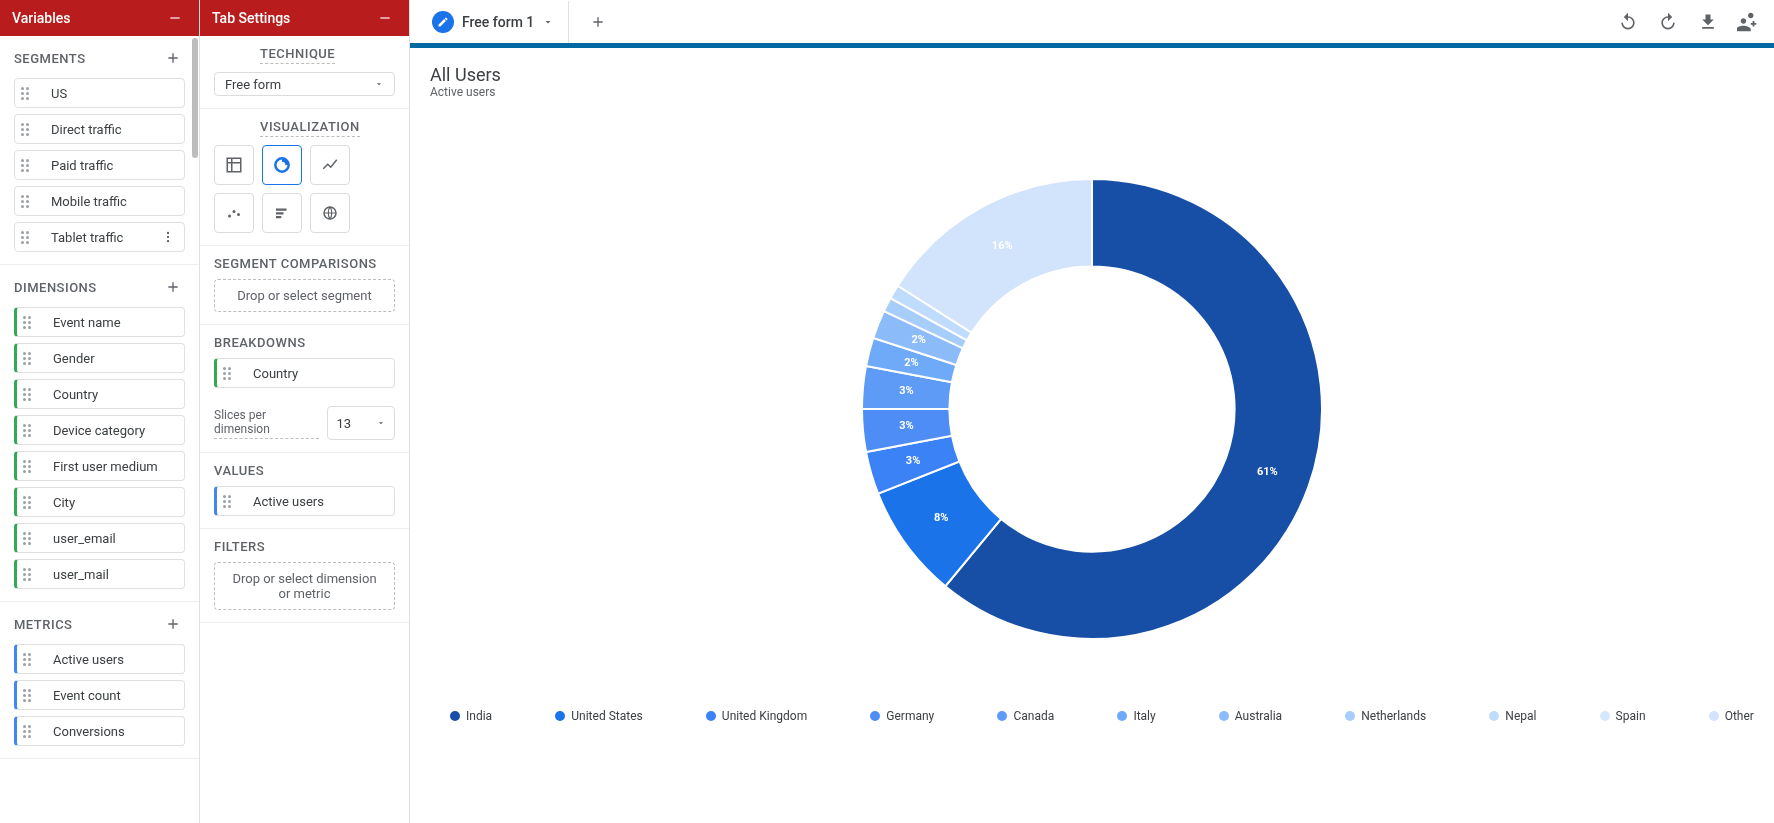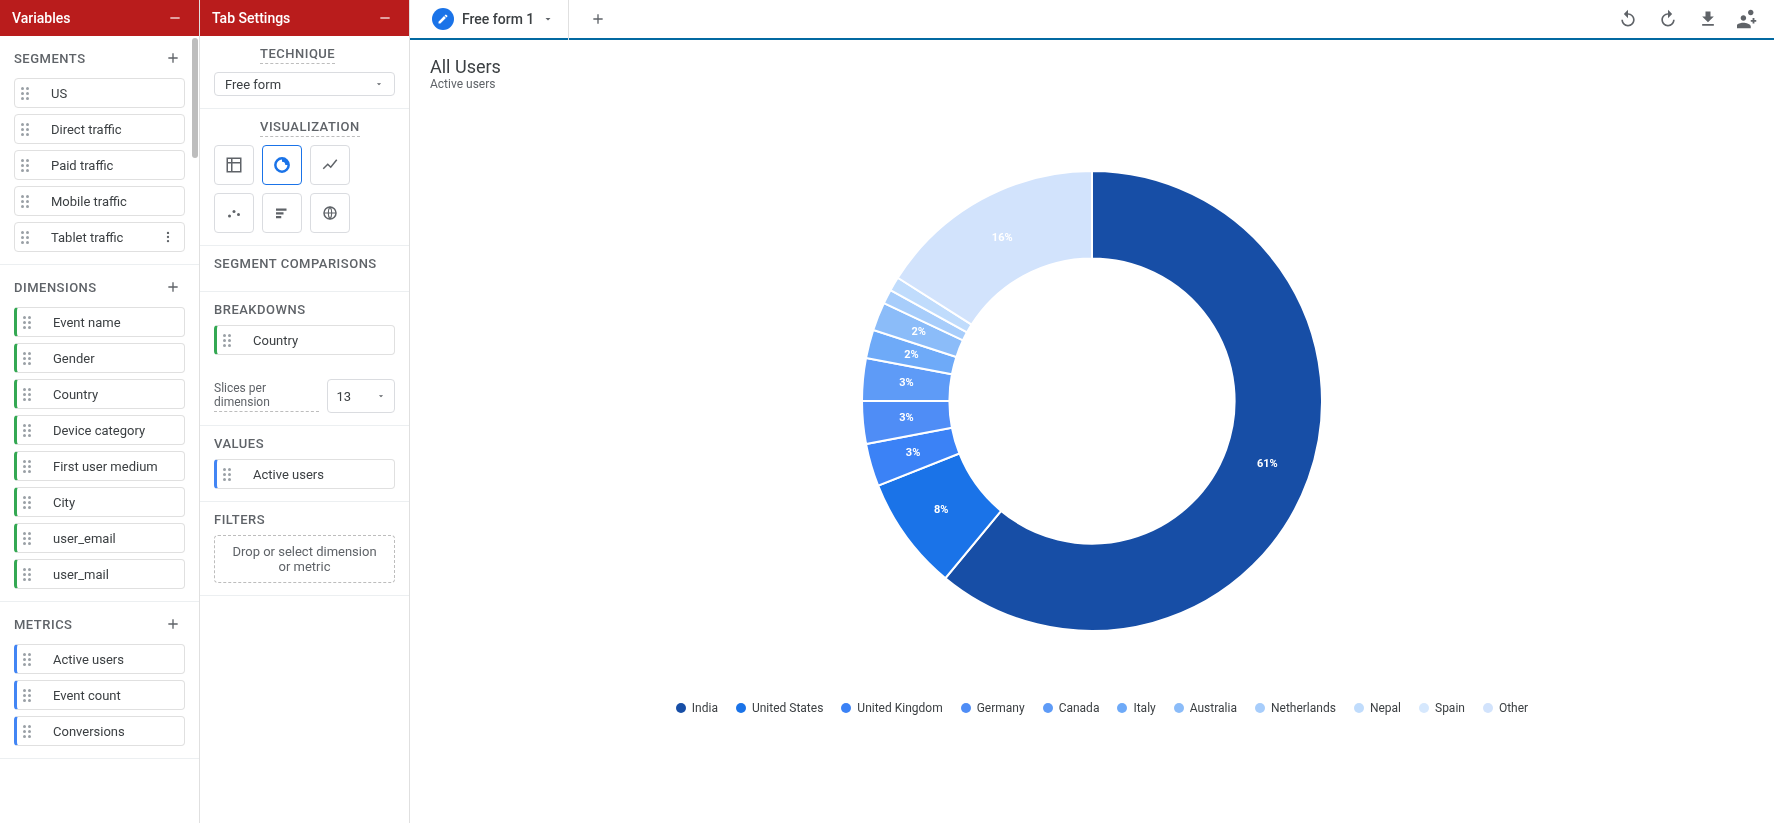--- a/index.html
+++ b/index.html
@@ -128,42 +128,42 @@
   .drop-zone {
     border: 1px dashed #bdbdbd;
     border-radius: 4px;
     padding: 8px 10px;
     text-align: center;
     color: #5f6368;
     font-size: 13px;
   }
   .row-inline {
     display: flex; align-items: center; justify-content: space-between;
-    gap: 8px; margin-top: 24px;
+    gap: 8px; margin-top: 18px;
   }
   .row-inline .label-small {
     font-size: 12px; color: #5f6368;
     border-bottom: 1px dashed #bdbdbd; padding-bottom: 2px;
   }
   .small-select {
     width: 70px; height: 34px;
     border: 1px solid #dadce0; border-radius: 4px;
     display: flex; align-items: center; justify-content: space-between;
     padding: 0 8px; font-size: 13px;
   }
   
   .canvas {
     flex: 1;
     display: flex;
     flex-direction: column;
     overflow: hidden;
   }
   .canvas-toolbar {
-    height: 40px;
-    border-bottom: 2px solid #0369a1;
+    height: 48px;
+    border-bottom: 5px solid #0369a1;
     display: flex;
     align-items: center;
     padding: 0 14px;
     gap: 8px;
   }
   .tab {
     display: flex; align-items: center; gap: 8px;
     height: 42px; padding: 0 14px 0 8px;
     border-right: 1px solid #e0e0e0;
   }
@@ -180,21 +180,21 @@
   .chart-area {
     flex: 1; padding: 16px 20px; overflow: auto;
   }
   .chart-title { font-size: 18px; color: #3c4043; margin-bottom: 0; }
   .chart-sub { font-size: 12px; color: #5f6368; }
   .donut-wrap {
     display: flex; justify-content: center; margin-top: 30px;
   }
   .legend {
     display: flex; flex-wrap: wrap; gap: 18px;
-    justify-content: center; margin-top: 20px;
+    justify-content: space-between; margin-top: 20px;
     font-size: 12px; color: #3c4043;
     padding-left: 20px;
   }
   .legend-item { display: flex; align-items: center; gap: 6px; }
   .swatch { width: 10px; height: 10px; border-radius: 50%; display: inline-block; }
   .slice-label {
     font-size: 11px; font-weight: 700; fill: #fff; text-anchor: middle;
     dominant-baseline: middle;
   }
   svg { display: block; }
@@ -509,20 +509,21 @@
                 <path d="M4 12h16M12 4c3 3 3 13 0 16M12 4c-3 3-3 13 0 16" stroke="#5f6368" stroke-width="1.5" fill="none"></path>
               </svg>
             </div>
         </div>
       </div>
 
       <div class="section">
         <div class="section-title">
             <span>SEGMENT COMPARISONS</span>
           </div>
+        <div class="drop-zone">Drop or select segment</div>
       </div>
 
       <div class="section">
         <div class="section-title">
             <span>BREAKDOWNS</span>
           </div>
         <div class="chip-list" id="breakdowns-list">
             <div class="chip dim">
               <span class="drag-dots">
                 <i></i>

